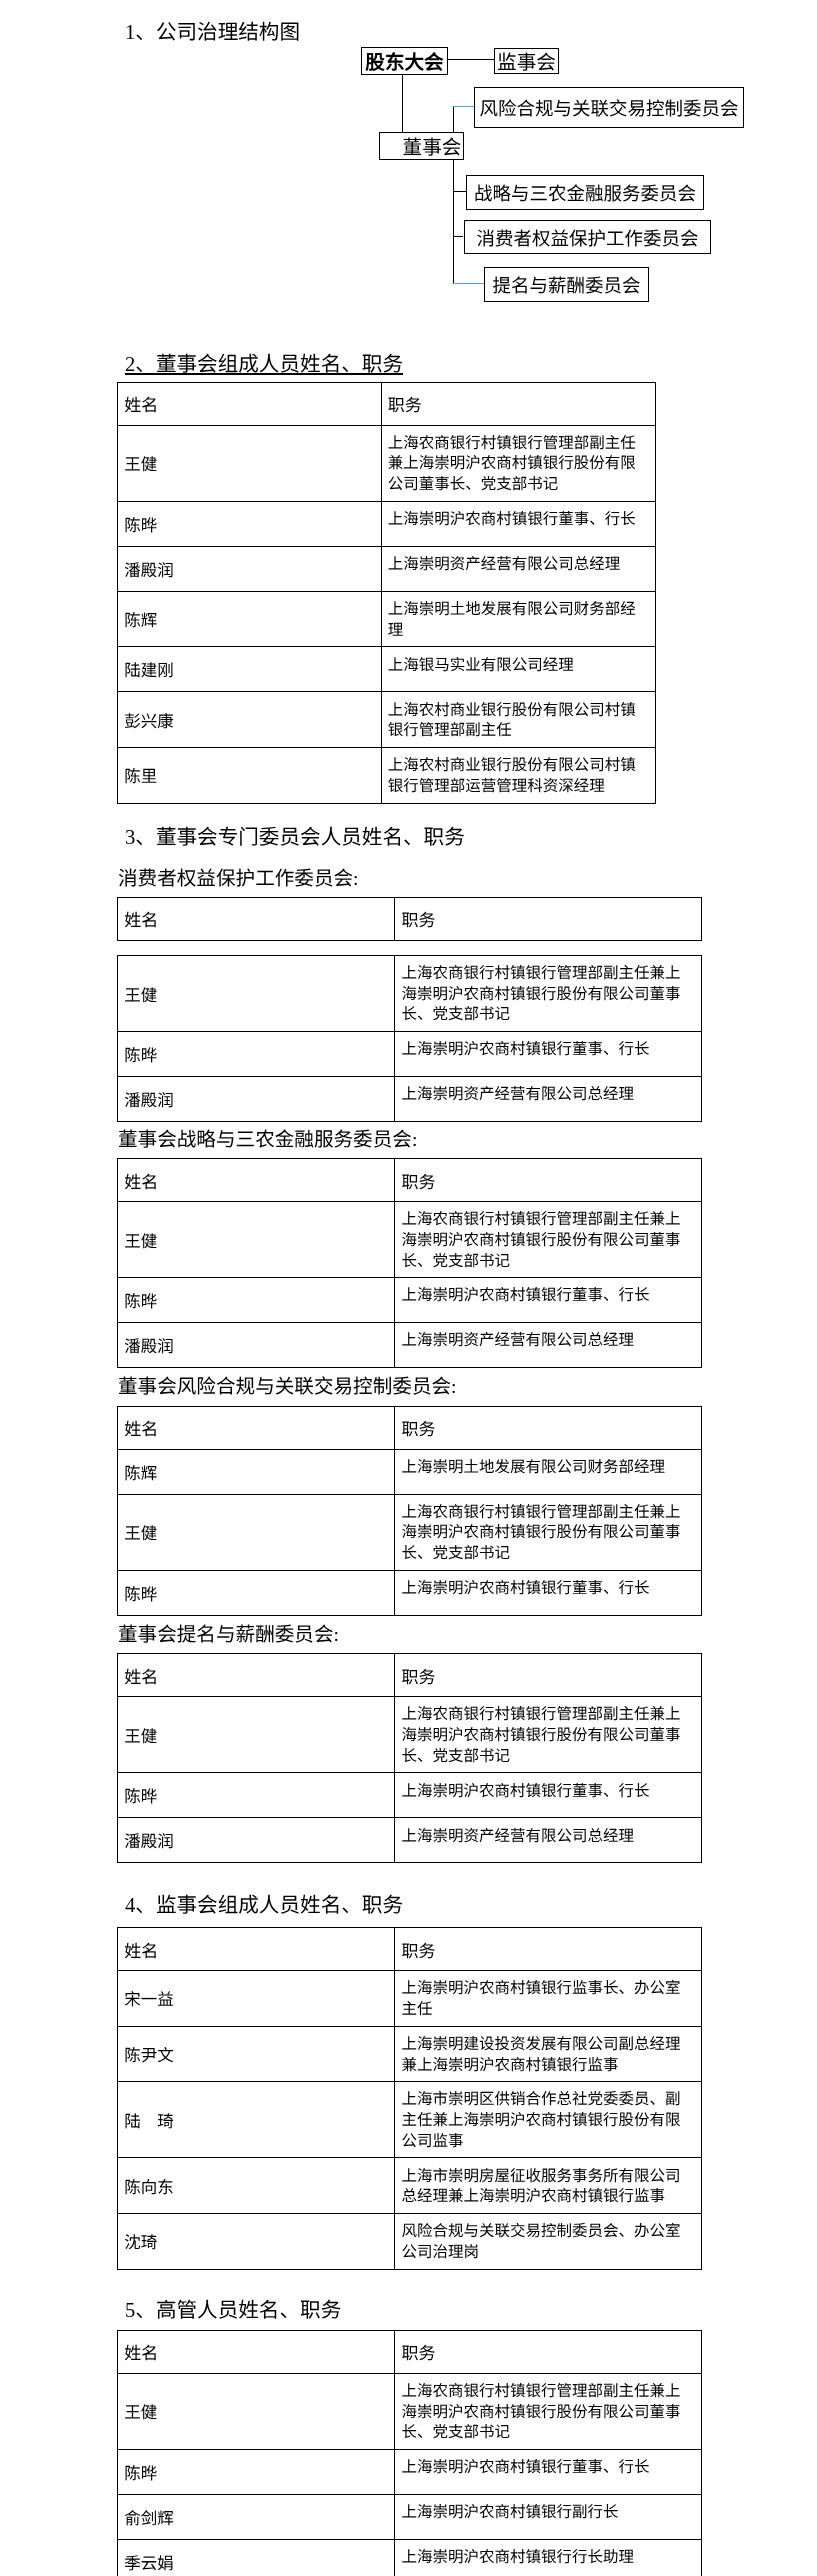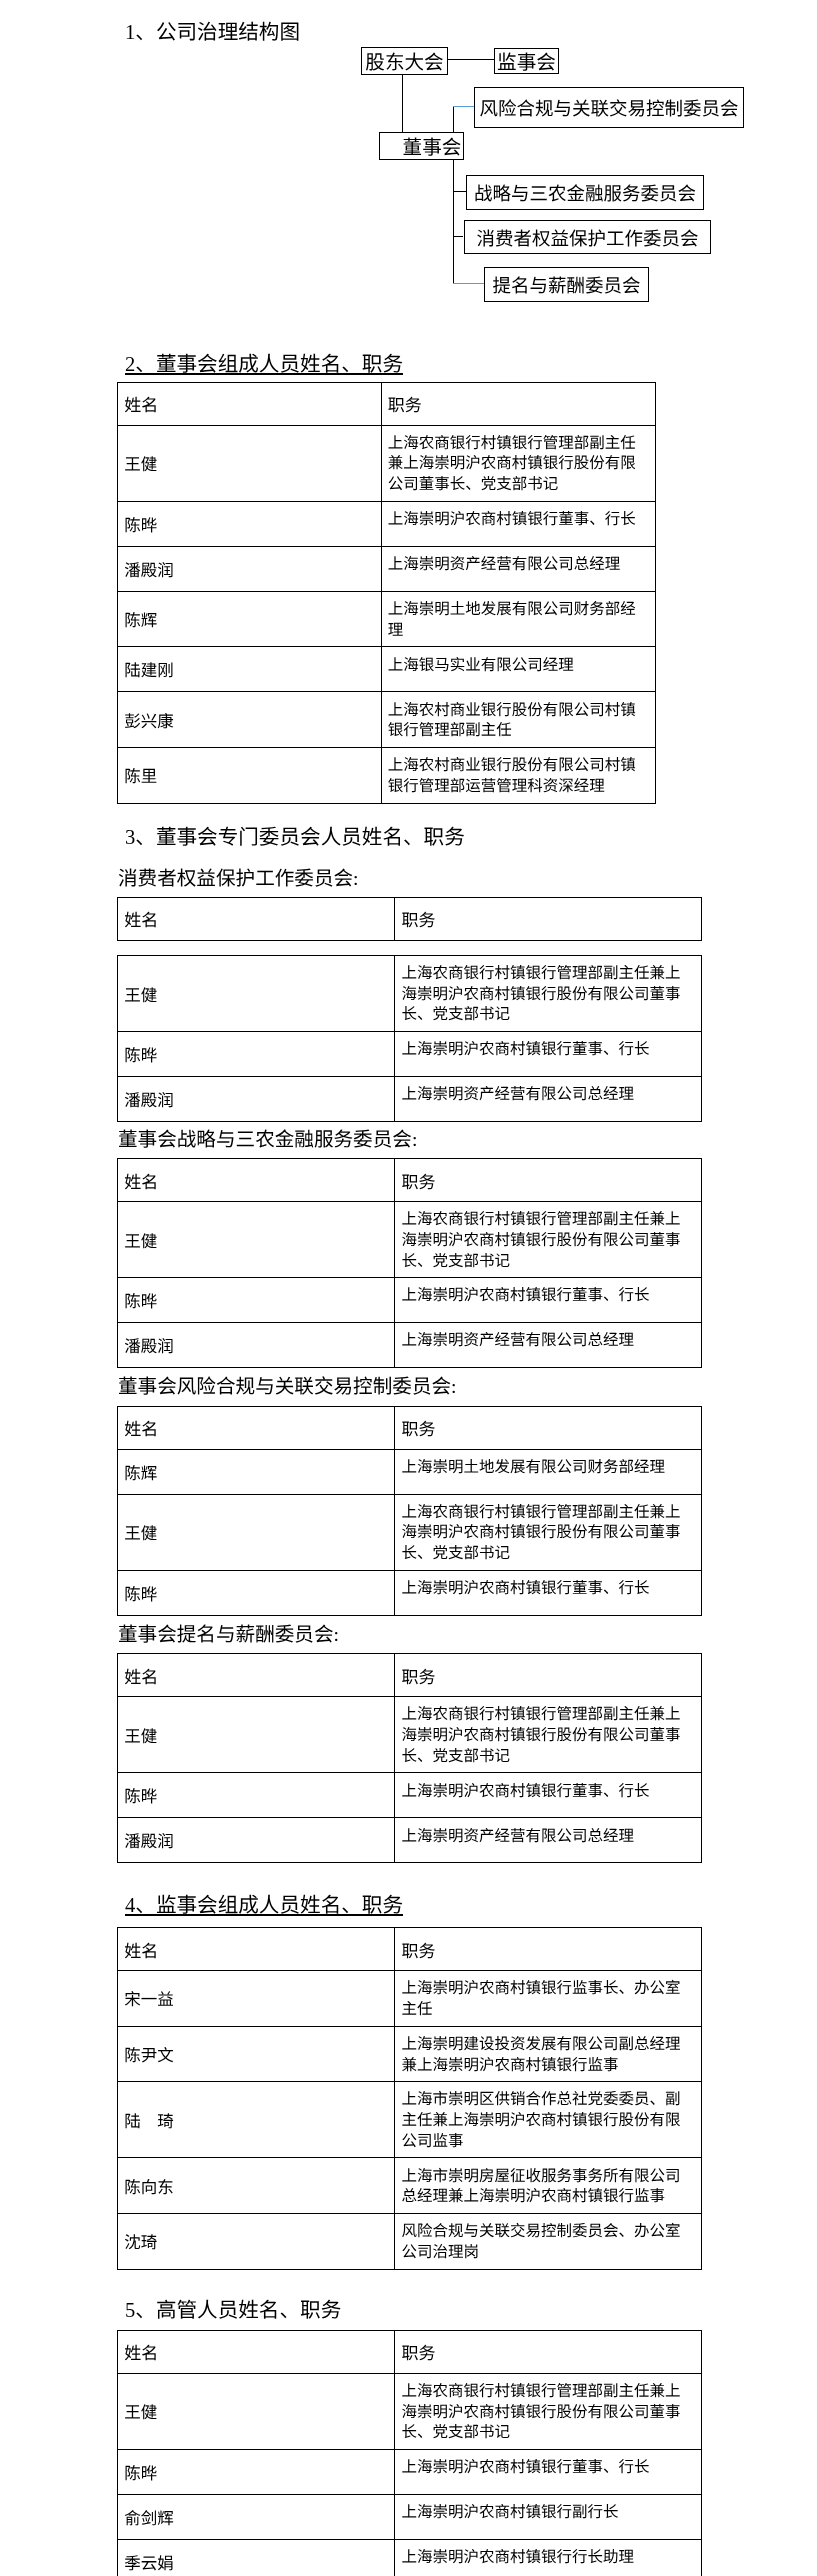--- a/index.html
+++ b/index.html
@@ -15,21 +15,21 @@
   .sec-title{
     margin:0 0 0 125px;
     font-size:20.6px;
     line-height:26px;
     font-weight:normal;
     white-space:nowrap;
   }
   #title1{margin-top:18.5px;}
   #title2{margin-top:33px;text-decoration:underline;}
   #title3{margin-top:20px;}
-  #title4{margin-top:29px;text-decoration:underline;}
+  #title4{margin-top:29px;}
   #title5{margin-top:27px;}
   .sub-title{
     margin:7px 0 0 118px;
     font-size:19.6px;
     line-height:24px;
     font-weight:normal;
     white-space:nowrap;
   }
   #subA{margin-top:17px;}
   #subB{margin-top:5.7px;}
@@ -81,21 +81,21 @@
   
   #chart1{position:relative;height:273px;}
   .c1-node{
     position:absolute;
     background:#fff;
     border:1px solid #000;
     display:flex;align-items:center;justify-content:center;
     font-size:18.5px;
     white-space:nowrap;
   }
-  #c1-shareholders{left:361px;top:2.1px;width:85px;height:26px;font-size:19.6px;}
+  #c1-shareholders{left:361px;top:2.1px;width:85px;height:26px;font-size:19.6px;font-weight:bold;}
   #c1-supervisory{left:494px;top:3.1px;width:63px;height:24px;font-size:19.6px;}
   #c1-board{left:379px;top:87px;width:62px;height:26px;font-size:19.6px;padding-left:21px;}
   #c1-com1{left:474px;top:42px;width:268px;height:39px;}
   #c1-com2{left:466px;top:130px;width:236px;height:33px;}
   #c1-com3{left:464px;top:175px;width:245px;height:32px;}
   #c1-com4{left:484px;top:222px;width:163px;height:33px;}
   .line{position:absolute;background:#000;}
   .line.blue{background:#5b9bd5;}
   #l-top{left:446px;top:14px;width:48px;height:1px;}
   #l-vert{left:402px;top:28px;width:1px;height:59px;}

